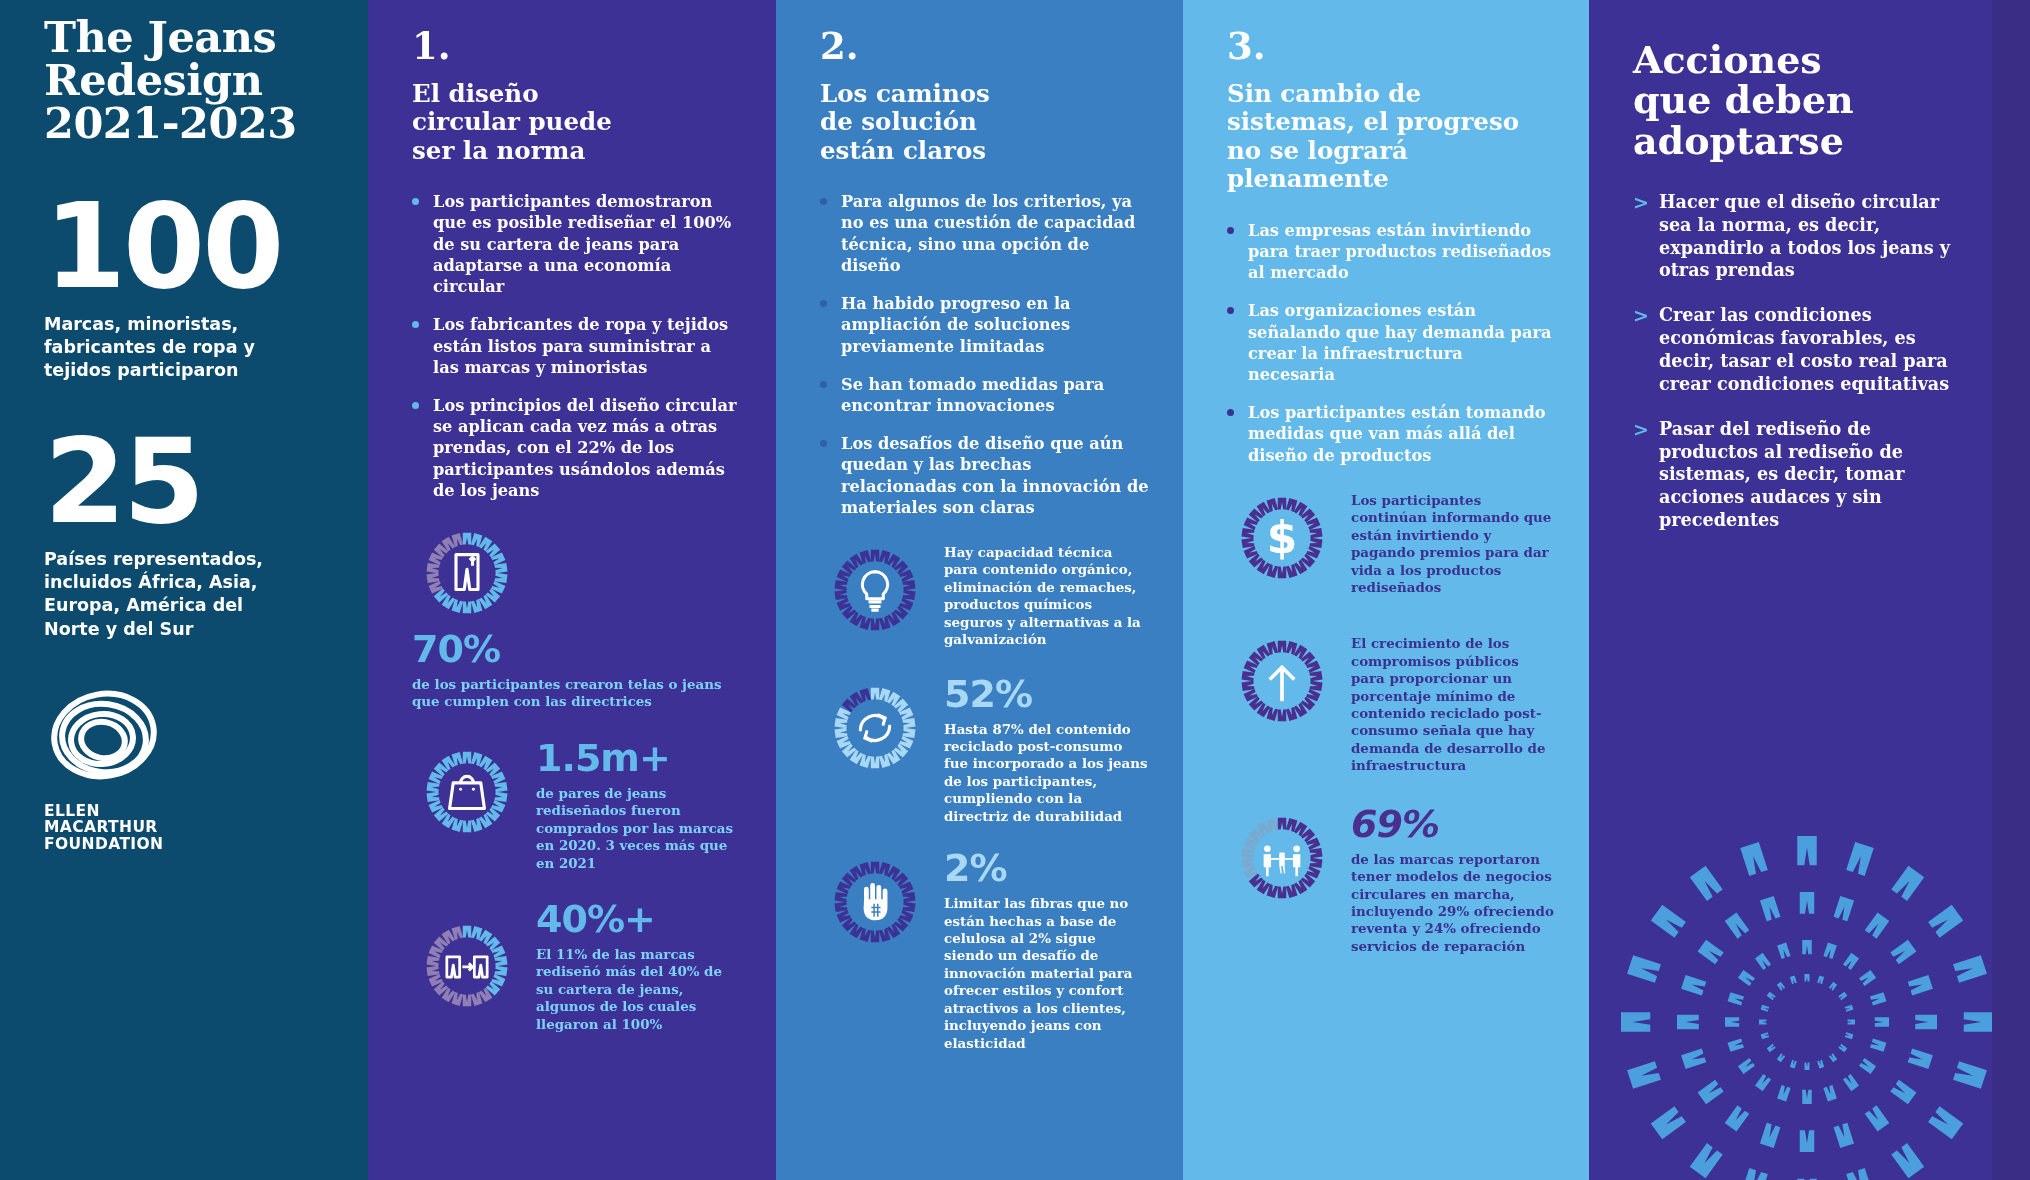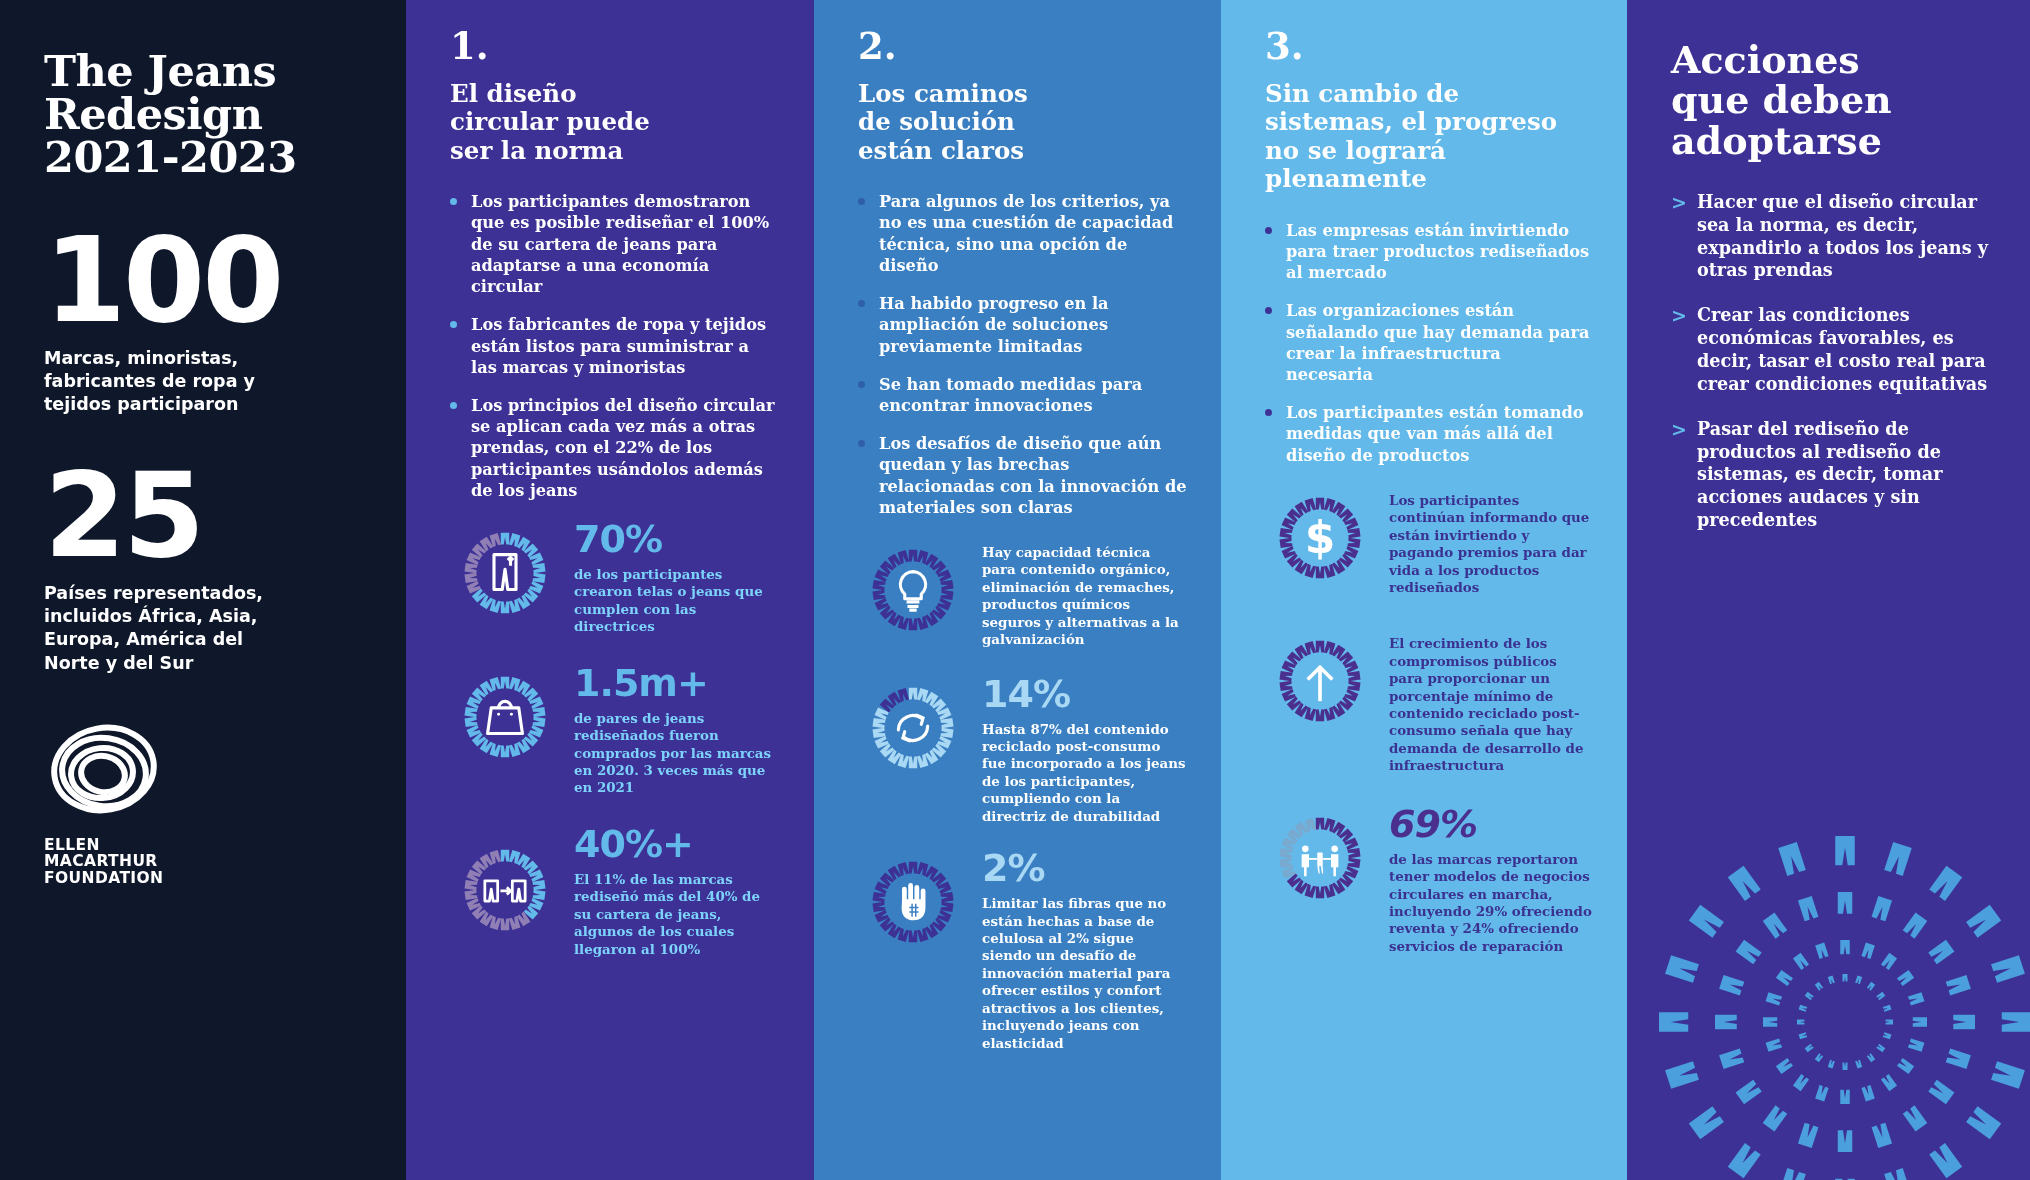--- a/index.html
+++ b/index.html
@@ -5,21 +5,21 @@
   * { box-sizing: border-box; margin: 0; padding: 0; }
   html, body {
     width: 2030px; height: 1180px;
     background: #3a2d86;
     font-family: "DejaVu Sans", "Liberation Sans", sans-serif;
     overflow: hidden;
   }
   .board { display: flex; width: 2030px; height: 1180px; }
 
   .col { position: relative; height: 1180px; overflow: hidden; }
-  .col-1 { width: 406px; background: #0f172a; padding: 50px 40px 0 44px; }
+  .col-1 { width: 368px; background: #0c4a6e; padding: 16px 40px 0 44px; }
   .col-2 { width: 408px; background: #3d3195; padding: 28px 34px 0 44px; }
   .col-3 { width: 407px; background: #3a7fc1; padding: 28px 34px 0 44px; }
   .col-4 { width: 406px; background: #63b9e9; padding: 28px 34px 0 44px; }
   .col-5 { width: 403px; background: #3d3195; padding: 40px 34px 0 44px; }
 
   
   .main-title {
     color: #ffffff; font-weight: 800; font-size: 43px;
     line-height: 1.0; letter-spacing: -0.5px; white-space: pre-line;
     font-family: "DejaVu Serif", "Liberation Serif", serif;
@@ -98,21 +98,21 @@
     font-family: "DejaVu Serif", "Liberation Serif", serif;
     margin-top: 7px;
   }
   .col-2 .stat-value { color:#63b9e9; }
   .col-2 .stat-desc  { color:#7dd3fc; }
   .col-3 .stat-value { color:#a9d8f4; }
   .col-3 .stat-desc  { color:#ffffff; }
   .col-4 .stat-value { color:#4b2f8f;font-style:italic; }
   .col-4 .stat-desc  { color:#3a3190; }
 
-  .stat-row.c2-r1 { margin-top: 8px; }
+  .stat-row.c2-r1 { margin-top: 8px; flex-direction: column; }
   .stat-row.c2-r2 { margin-top: 26px; }
   .stat-row.c2-r3 { margin-top: 26px; align-items: center; }
   .stat-row.c3-r1 { margin-top: 8px; }
   .stat-row.c3-r2 { margin-top: 24px; }
   .stat-row.c3-r3 { margin-top: 22px; }
   .stat-row.c4-r1 { margin-top: 10px; }
   .stat-row.c4-r2 { margin-top: 30px; }
   .stat-row.c4-r3 { margin-top: 28px; }
 
   .bigmotif {
@@ -372,21 +372,21 @@
             </g>
           <g fill="none" stroke="#ffffff" stroke-width="3.4" stroke-linecap="round">
             <path d="M44 62 a16 16 0 0 1 26 -12"></path>
             <path d="M76 58 a16 16 0 0 1 -26 12"></path>
             <path d="M64 46 l7 3 -2 7"></path>
             <path d="M56 74 l-7 -3 2 -7"></path>
           </g>
         </svg>
       </div>
       <div class="stat-txt">
-        <div class="stat-value">14%</div>
+        <div class="stat-value">52%</div>
         <div class="stat-desc">Hasta 87% del contenido reciclado post-consumo fue incorporado a los jeans de los participantes, cumpliendo con la directriz de durabilidad</div>
       </div>
     </div>
 
     <div class="stat-row c3-r3">
       <div class="stat-ico">
         <svg viewBox="0 0 120 120" width="110" height="110">
           <g class="ring">
               <path d="M-4.6 0 h9.2 v13 h-3.2 l-1.4 -8 -1.4 8 h-3.2 z" fill="#3d3195" transform="translate(60.00,16.00) rotate(0.0)"></path>
               <path d="M-4.6 0 h9.2 v13 h-3.2 l-1.4 -8 -1.4 8 h-3.2 z" fill="#3d3195" transform="translate(72.40,17.78) rotate(16.4)"></path>

